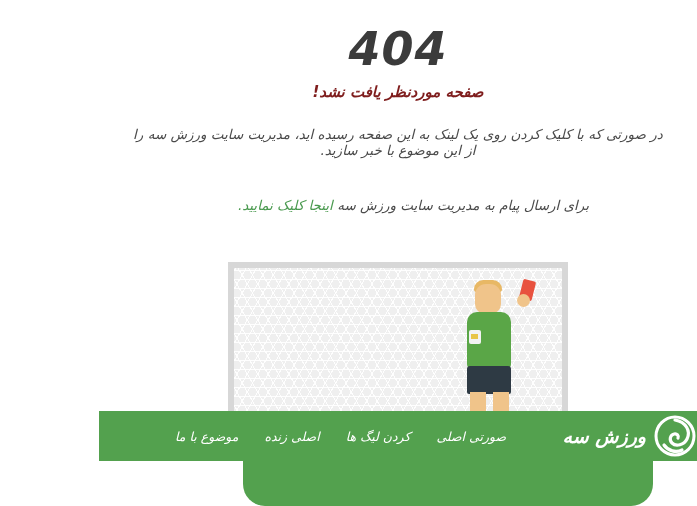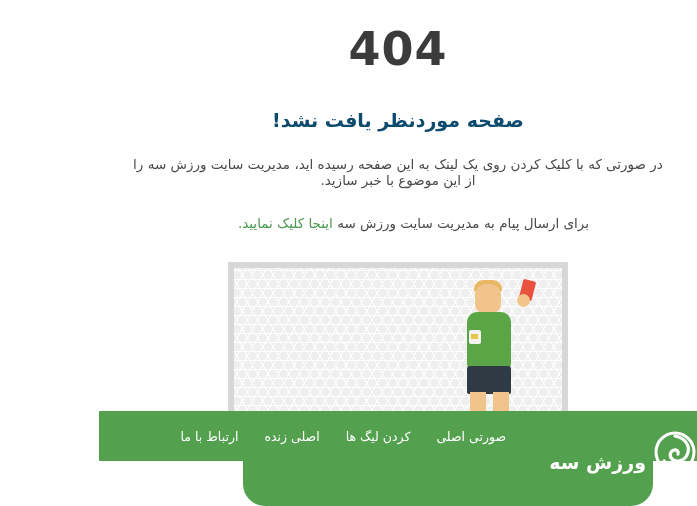--- a/index.html
+++ b/index.html
@@ -11,52 +11,53 @@
     height: 506px;
     background: #ffffff;
     font-family: "DejaVu Sans", "Liberation Sans", sans-serif;
     overflow: hidden;
     position: relative;
   }
   .page {
     position: relative;
     width: 598px;
     height: 506px;
+    font-style: italic;
   }
   .error-code {
     text-align: center;
     font-size: 46px;
     font-weight: bold;
     color: #3b3b3b;
     letter-spacing: 1px;
     padding-top: 22px;
     line-height: 1.2;
     font-family: "DejaVu Sans", "Liberation Sans", sans-serif;
   }
   .error-title {
     text-align: center;
-    font-size: 19px;
+    font-size: 15px;
     font-weight: bold;
-    color: #0c4a6e;
-    margin-top: 32px;
+    color: #7f1d1d;
+    margin-top: 6px;
     direction: rtl;
   }
   .error-desc {
     text-align: center;
     font-size: 13.5px;
     color: #4a4a4a;
     margin-top: 25px;
     direction: rtl;
     padding: 0 32px;
   }
   .error-contact {
     text-align: center;
     font-size: 13.5px;
     color: #4a4a4a;
-    margin-top: 27px;
+    margin-top: 39px;
     direction: rtl;
     padding-left: 31px;
   }
   .error-contact a {
     color: #4a9a4f;
     text-decoration: none;
   }
 
   
   .illustration {
@@ -228,24 +229,23 @@
     font-size: 12.5px;
     text-decoration: none;
     white-space: nowrap;
   }
   .brand {
     position: absolute;
     top: 0;
     right: 100px;
     height: 50px;
     display: flex;
-    align-items: flex-end;
+    align-items: center;
     gap: 8px;
     direction: rtl;
-    margin-top: 12px;
   }
   .brand-mark {
     width: 42px;
     height: 42px;
     position: relative;
   }
   .brand-text {
     color: #ffffff;
     font-size: 19px;
     font-weight: bold;
@@ -285,21 +285,21 @@
   </div>
 
   <div class="footer">
     <div class="footer-bar"></div>
     <div class="footer-tab"></div>
 
     <div class="nav">
       <a class="nav-item" href="#">صورتی اصلی</a>
       <a class="nav-item" href="#">کردن لیگ ها</a>
       <a class="nav-item" href="#">اصلی زنده</a>
-      <a class="nav-item" href="#">ارتباط با ما</a>
+      <a class="nav-item" href="#">موضوع با ما</a>
     </div>
 
     <div class="brand">
       <span class="brand-mark">
         <svg width="42" height="42" viewBox="0 0 42 42" aria-hidden="true">
           <circle cx="21" cy="21" r="19" fill="none" stroke="#ffffff" stroke-width="3"></circle>
           <path d="M21 5 C32 7 37 16 33 24 C30 30 22 32 18 28 C15 25 16 20 20 19 C23 18 25 21 24 23" fill="none" stroke="#ffffff" stroke-width="3.2" stroke-linecap="round"></path>
           <path d="M10 30 C14 36 22 38 28 35" fill="none" stroke="#ffffff" stroke-width="3.2" stroke-linecap="round"></path>
         </svg>
       </span>

